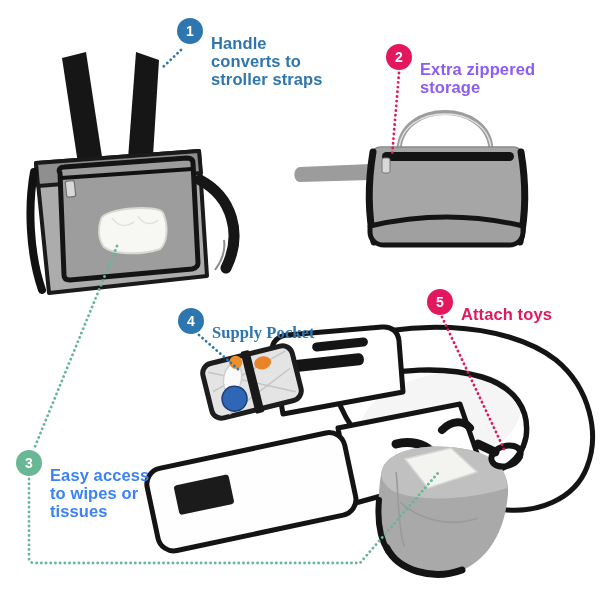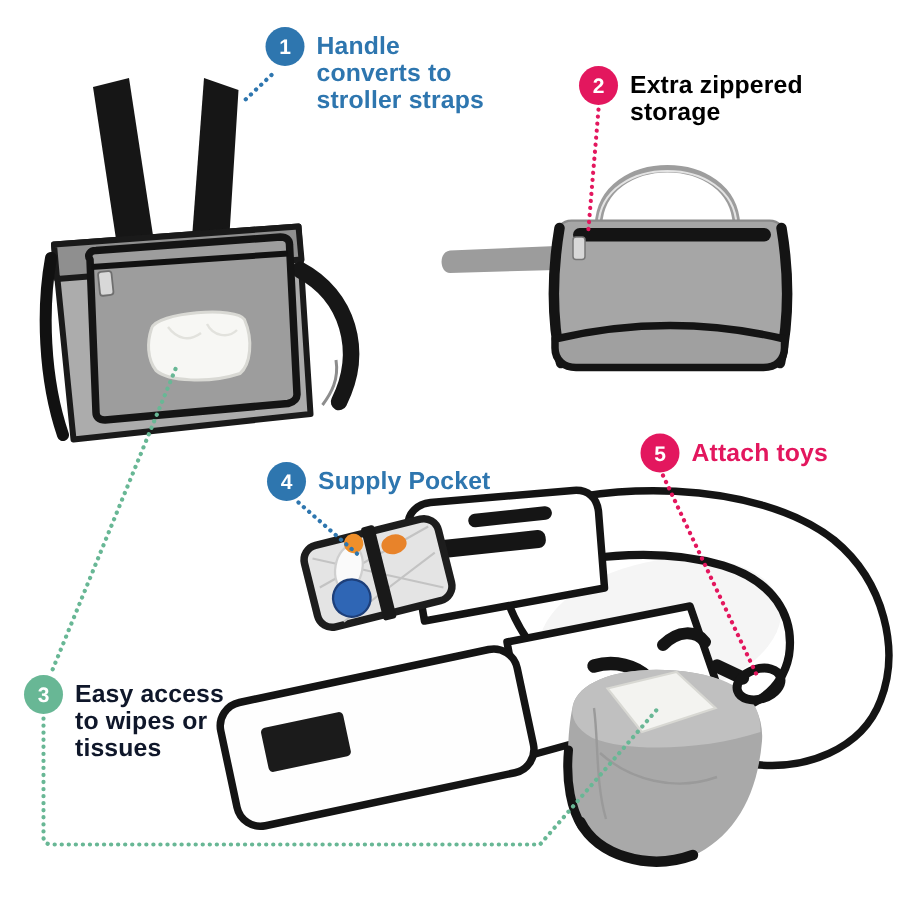--- a/index.html
+++ b/index.html
@@ -2,21 +2,21 @@
 <html><head>
 <meta charset="utf-8">
 <style>
   html,body{margin:0;padding:0;}
   .stage{position:relative;width:600px;height:600px;background:#ffffff;overflow:hidden;
          font-family:"Liberation Sans",sans-serif;}
   .art{position:absolute;left:0;top:0;}
   .callout{position:absolute;display:flex;align-items:flex-start;gap:8px;}
   .badge{width:26px;height:26px;border-radius:50%;color:#fff;font-weight:700;font-size:14px;
          display:flex;align-items:center;justify-content:center;flex:0 0 26px;}
-  .lbl{font-weight:700;font-size:16.5px;line-height:18px;white-space:pre-line;margin-top:4px;letter-spacing:.1px;}
+  .lbl{font-weight:700;font-size:16.5px;line-height:18px;white-space:pre-line;margin-top:16px;letter-spacing:.1px;}
   .co1{left:177px;top:18px;}
   .co2{left:386px;top:44px;}
   .co3{left:16px;top:450px;}
   .co4{left:178px;top:308px;}
   .co5{left:427px;top:289px;}
 </style>
 </head>
 <body style="background: rgb(255, 255, 255);">
 
 <div class="stage">
@@ -107,34 +107,34 @@
 
   <div class="callout co1">
     <span class="badge" style="background: rgb(46, 118, 175);">1</span>
     <div class="lbl" style="color: rgb(46, 118, 175);">Handle
 converts to
 stroller straps</div>
   </div>
 
   <div class="callout co2">
     <span class="badge" style="background: rgb(227, 23, 94);">2</span>
-    <div class="lbl" style="color: #000000;">Extra zippered
+    <div class="lbl" style="color: #8b5cf6;">Extra zippered
 storage</div>
   </div>
 
   <div class="callout co3">
     <span class="badge" style="background: rgb(104, 183, 149);">3</span>
-    <div class="lbl" style="color: #0f172a;">Easy access
+    <div class="lbl" style="color: #3b82f6;">Easy access
 to wipes or
 tissues</div>
   </div>
 
   <div class="callout co4">
     <span class="badge" style="background: rgb(46, 118, 175);">4</span>
-    <div class="lbl" style="color: rgb(46, 118, 175);">Supply Pocket</div>
+    <div class="lbl" style="color: rgb(46, 118, 175); font-family: Liberation Serif, serif;">Supply Pocket</div>
   </div>
 
   <div class="callout co5">
     <span class="badge" style="background: rgb(227, 23, 94);">5</span>
     <div class="lbl" style="color: rgb(227, 23, 94); text-align: right;">Attach toys</div>
   </div>
 
 </div>
 
 </body></html>

